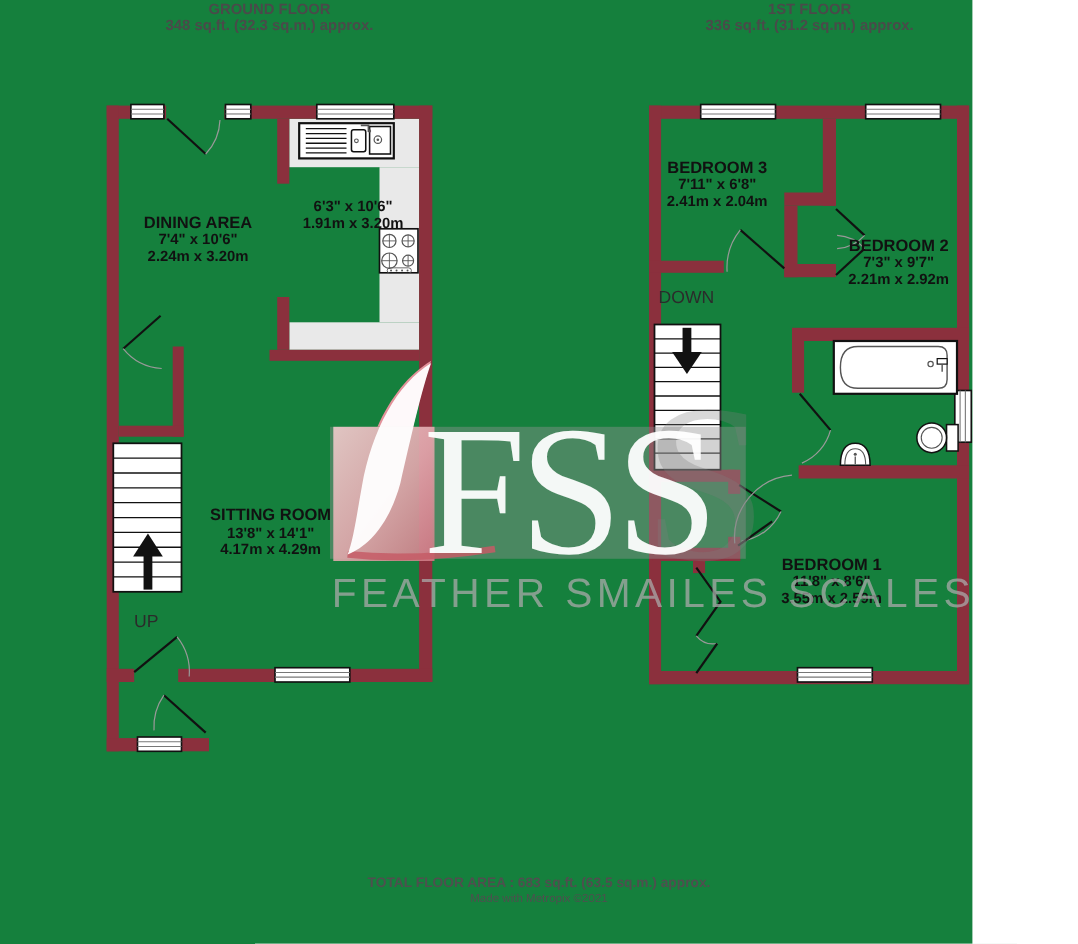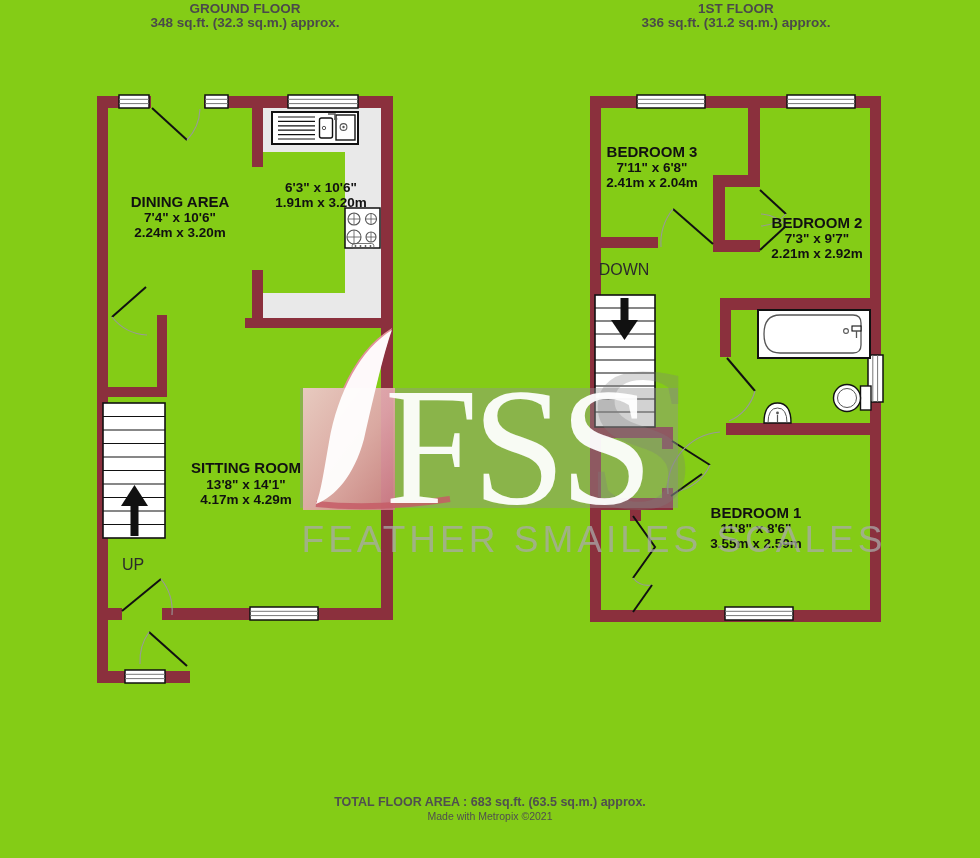--- a/index.html
+++ b/index.html
@@ -1,16 +1,16 @@
 <!DOCTYPE html>
 <html><head>
 <meta charset="utf-8">
 <style>
   html,body{margin:0;padding:0;background:#ffffff;}
-  #canvas{position:relative;width:980px;height:858px;background:#84cc16;overflow:hidden;
+  #canvas{position:relative;width:884px;height:858px;background:#15803d;overflow:hidden;
           font-family:"Liberation Sans",sans-serif;}
   svg text{font-family:"Liberation Sans",sans-serif;}
   .hdr   {font-size:13.5px;font-weight:bold;fill:#4a4a4a;}
   .room-name{font-size:15px;font-weight:bold;fill:#111;}
   .room-dim {font-size:13.5px;font-weight:bold;fill:#111;}
   .stair-lb {font-size:16px;fill:#2b2b2b;}
   .foot1 {font-size:12.5px;font-weight:bold;fill:#4f4f4f;}
   .foot2 {font-size:10.5px;fill:#4f4f4f;}
   .fss   {font-family:"Liberation Serif",serif;font-size:168px;fill:rgba(255,255,255,0.94);letter-spacing:-6px;}
   .bigS  {font-family:"Liberation Serif",serif;font-size:205px;fill:rgba(125,125,125,0.30);}

